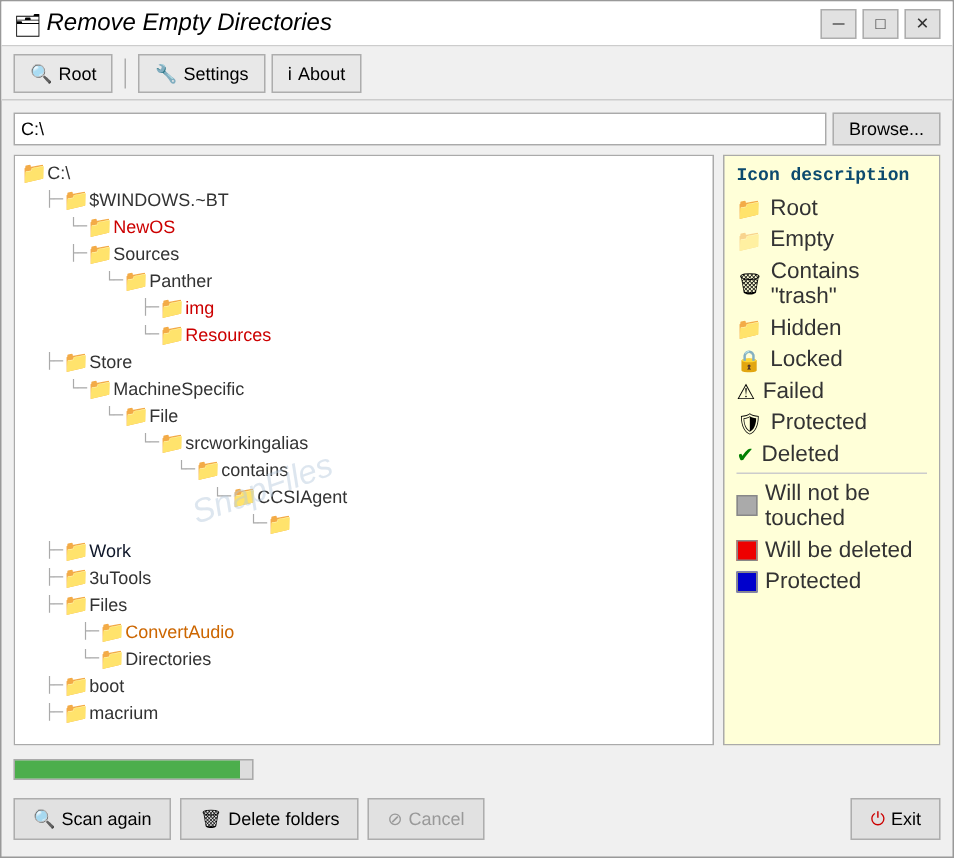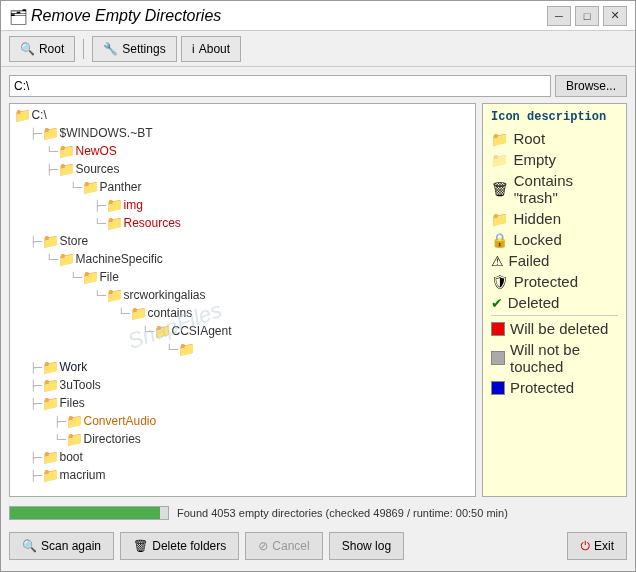--- a/index.html
+++ b/index.html
@@ -497,56 +497,52 @@
           <span class="icon-label">Protected</span>
         </div>
         <div class="icon-row">
           <span class="icon-small" style="color:green;">✔</span>
           <span class="icon-label">Deleted</span>
         </div>
 
         <div class="divider-line"></div>
 
         <div class="icon-row">
+          <span class="icon-swatch icon-swatch-gray"></span>
+          <span class="icon-label">Will not be touched</span>
+        </div>
+        <div class="icon-row">
           <span class="icon-swatch icon-swatch-red"></span>
           <span class="icon-label">Will be deleted</span>
-        </div>
-        <div class="icon-row">
-          <span class="icon-swatch icon-swatch-gray"></span>
-          <span class="icon-label">Will not be touched</span>
         </div>
         <div class="icon-row">
           <span class="icon-swatch icon-swatch-blue"></span>
           <span class="icon-label">Protected</span>
         </div>
       </div>
     </div>
 
     <div class="progress-area">
       <div class="progress-bar-outer">
         <div class="progress-bar-inner" style="width: 95%;"></div>
       </div>
-      <span class="progress-text">Found 4053 empty directories (checked 49869 / runtime: 00:50 min)</span>
     </div>
 
     <div class="footer-btns">
       <button class="foot-btn">
         <span>🔍</span>
         <span>Scan again</span>
       </button>
       <button class="foot-btn">
         <span>🗑</span>
         <span>Delete folders</span>
       </button>
       <button class="foot-btn disabled">
         <span>⊘</span>
         <span>Cancel</span>
       </button>
-      <button class="foot-btn">
-        <span>Show log</span>
-      </button>
       <button class="foot-btn foot-btn-exit">
         <span style="color:#cc0000;">⏻</span>
         <span>Exit</span>
       </button>
     </div>
   </div>
 </div>
 
 </body></html>

